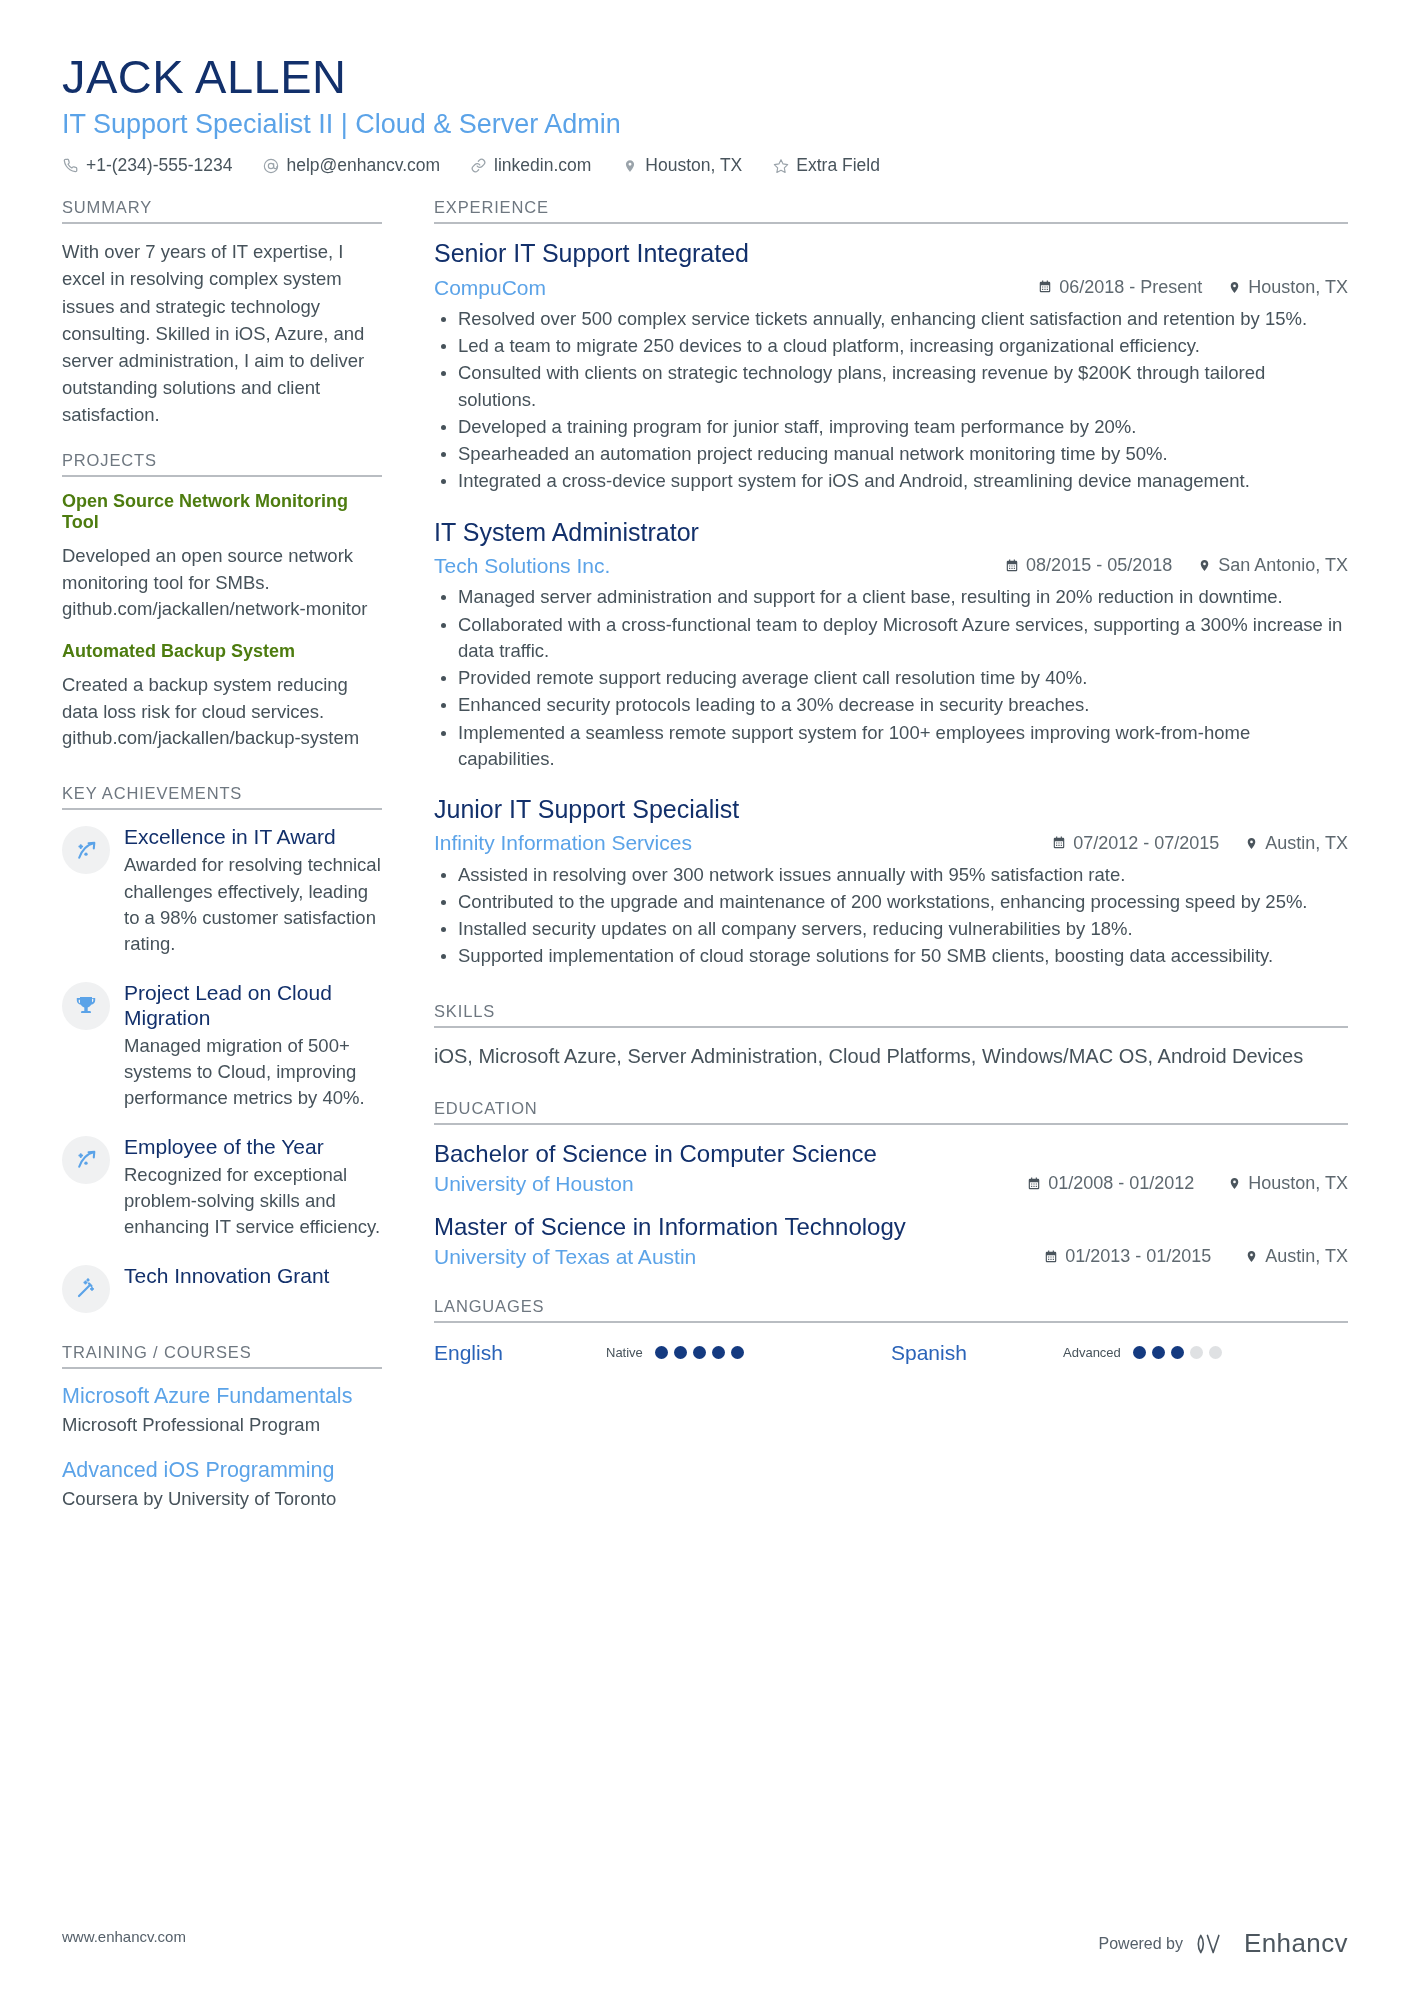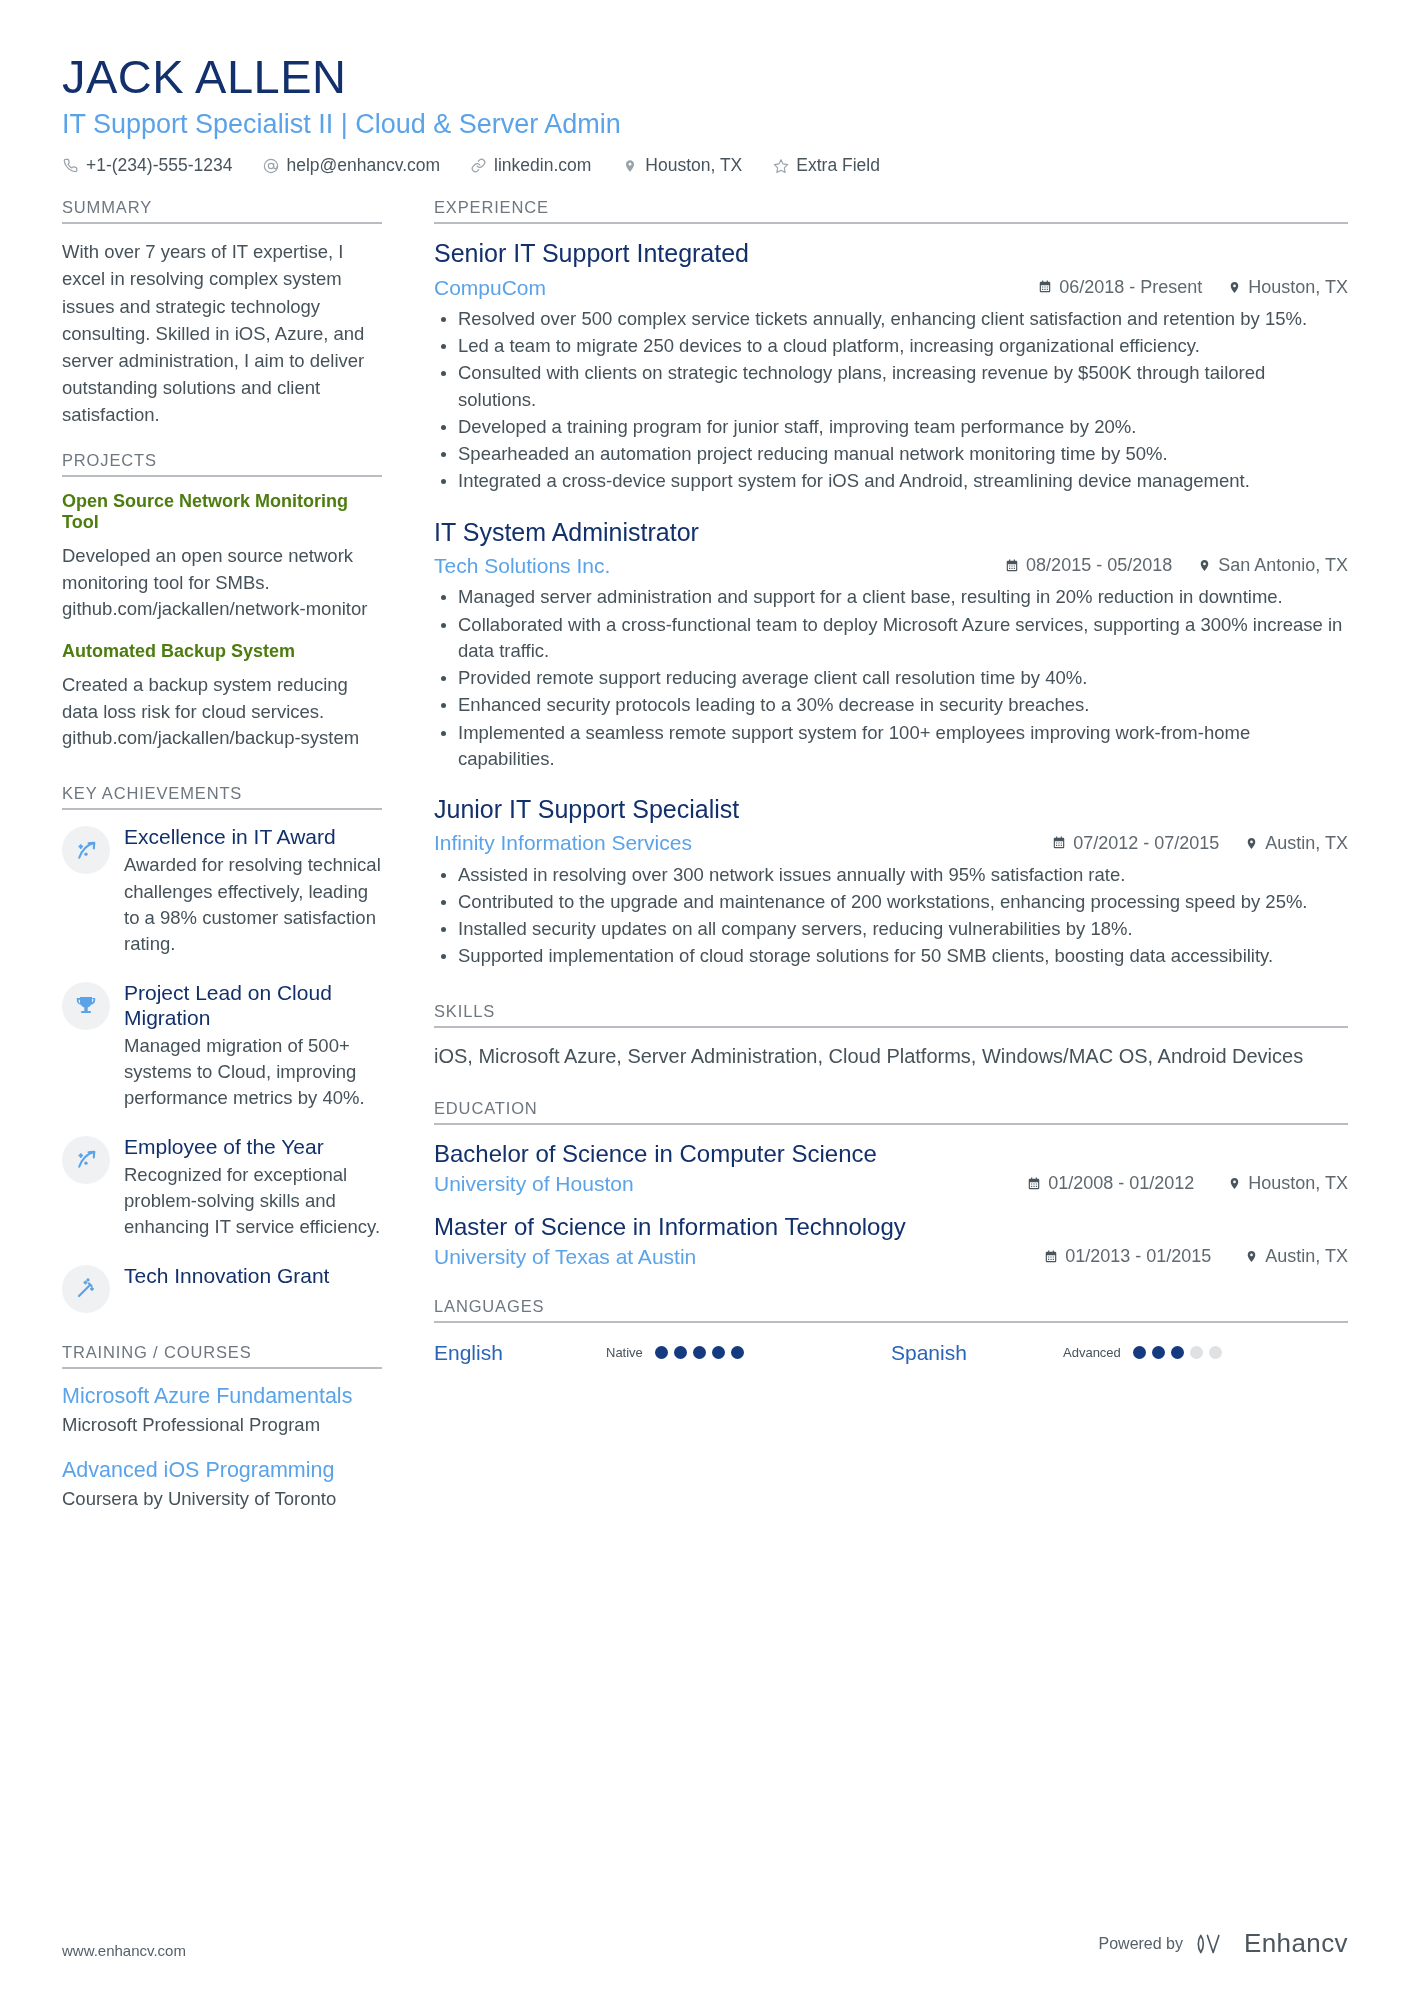--- a/index.html
+++ b/index.html
@@ -275,21 +275,21 @@
   }
   .dot.on { background: #143a80; }
 
   
   .footer {
     position: absolute;
     left: 62px;
     right: 62px;
     bottom: 36px;
     display: flex;
-    align-items: flex-end;
+    align-items: flex-start;
     justify-content: space-between;
     font-size: 15px;
     color: #55606a;
     gap: 21px;
   }
   .powered {
     display: flex;
     align-items: center;
   }
   .powered .pb-label {
@@ -517,21 +517,21 @@
                   <svg width="13" height="15" viewBox="0 0 24 24" fill="currentColor">
                       <path d="M12 2C8.13 2 5 5.13 5 9c0 5.25 7 13 7 13s7-7.75 7-13c0-3.87-3.13-7-7-7zm0 9.5A2.5 2.5 0 1 1 12 6.5a2.5 2.5 0 0 1 0 5z"></path>
                     </svg>
                 </span>
                 <span>Houston, TX</span>
               </div>
             </div>
             <ul class="bullets">
               <li>Resolved over 500 complex service tickets annually, enhancing client satisfaction and retention by 15%.</li>
               <li>Led a team to migrate 250 devices to a cloud platform, increasing organizational efficiency.</li>
-              <li>Consulted with clients on strategic technology plans, increasing revenue by $500K through tailored solutions.</li>
+              <li>Consulted with clients on strategic technology plans, increasing revenue by $200K through tailored solutions.</li>
               <li>Developed a training program for junior staff, improving team performance by 20%.</li>
               <li>Spearheaded an automation project reducing manual network monitoring time by 50%.</li>
               <li>Integrated a cross-device support system for iOS and Android, streamlining device management.</li>
             </ul>
           </div>
 
           <div class="job">
             <div class="job-title">IT System Administrator</div>
             <div class="job-meta">
               <div class="job-company">Tech Solutions Inc.</div>

